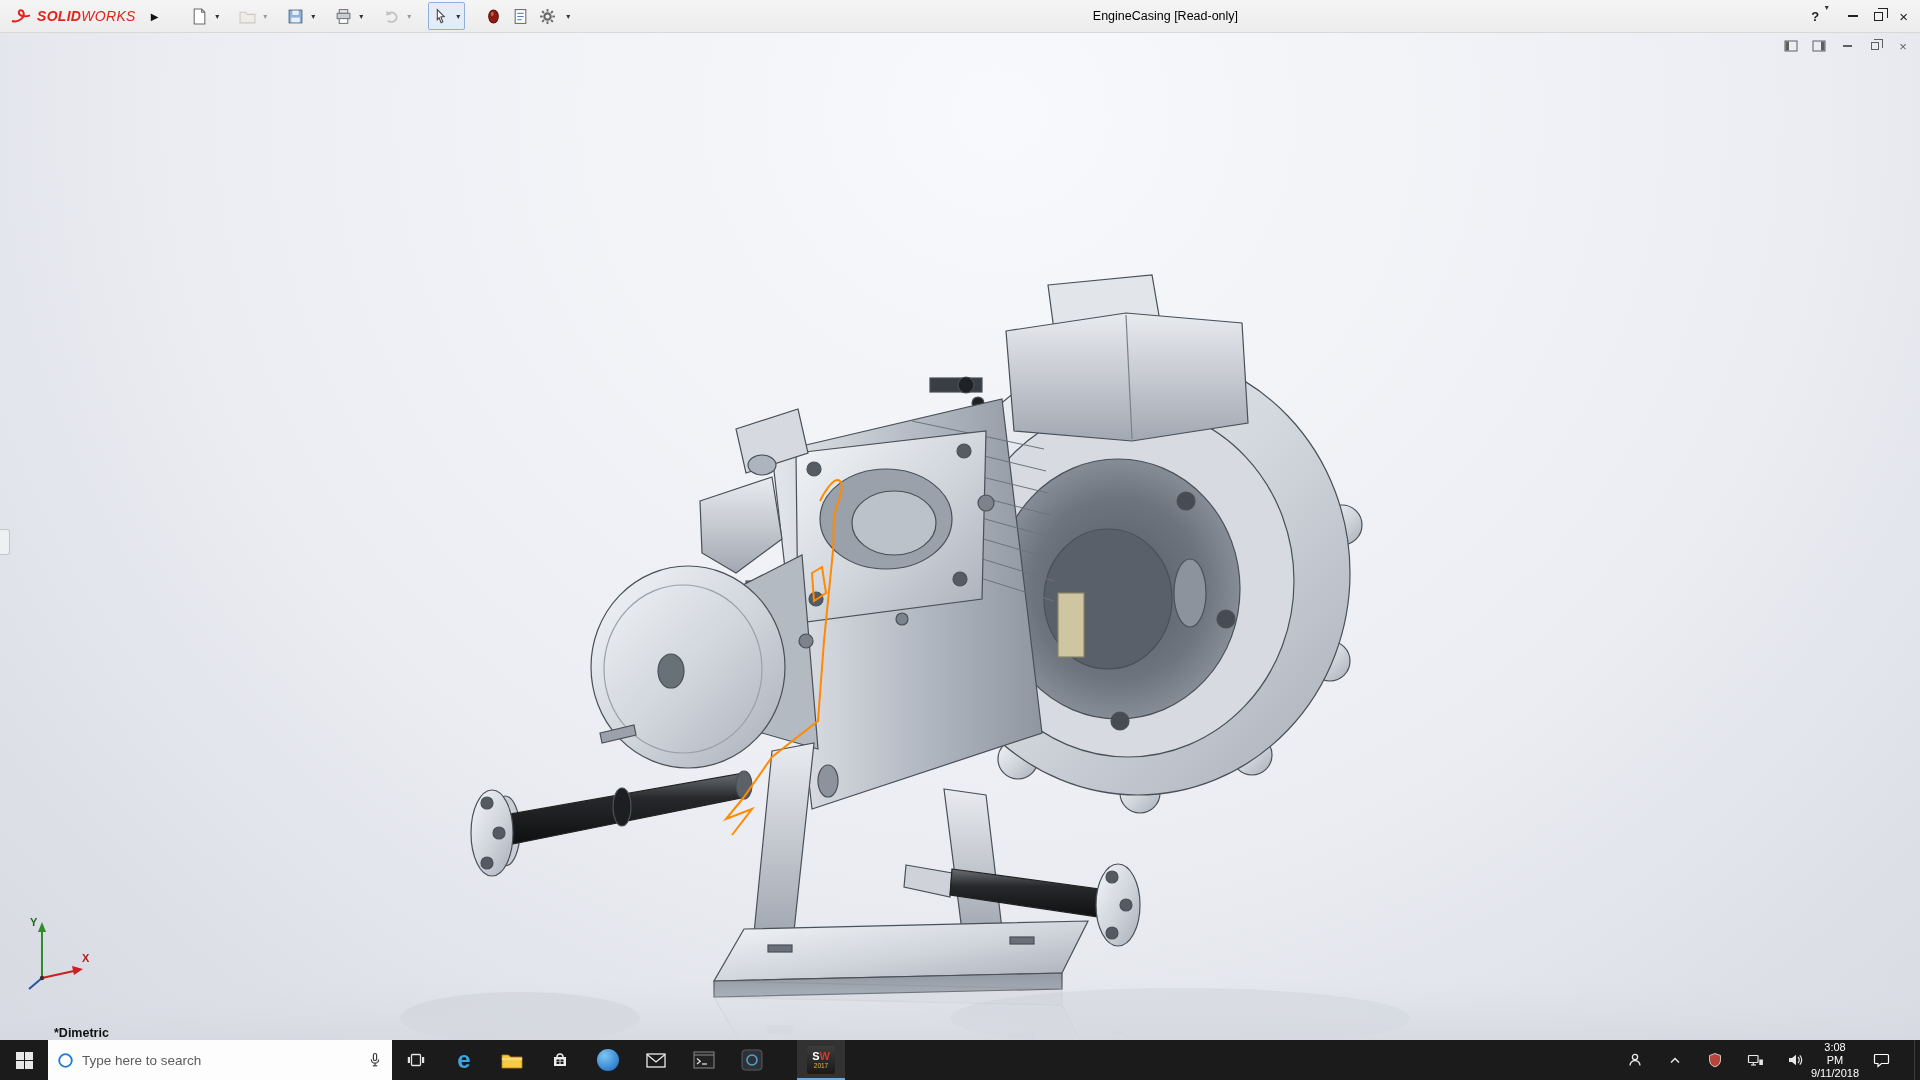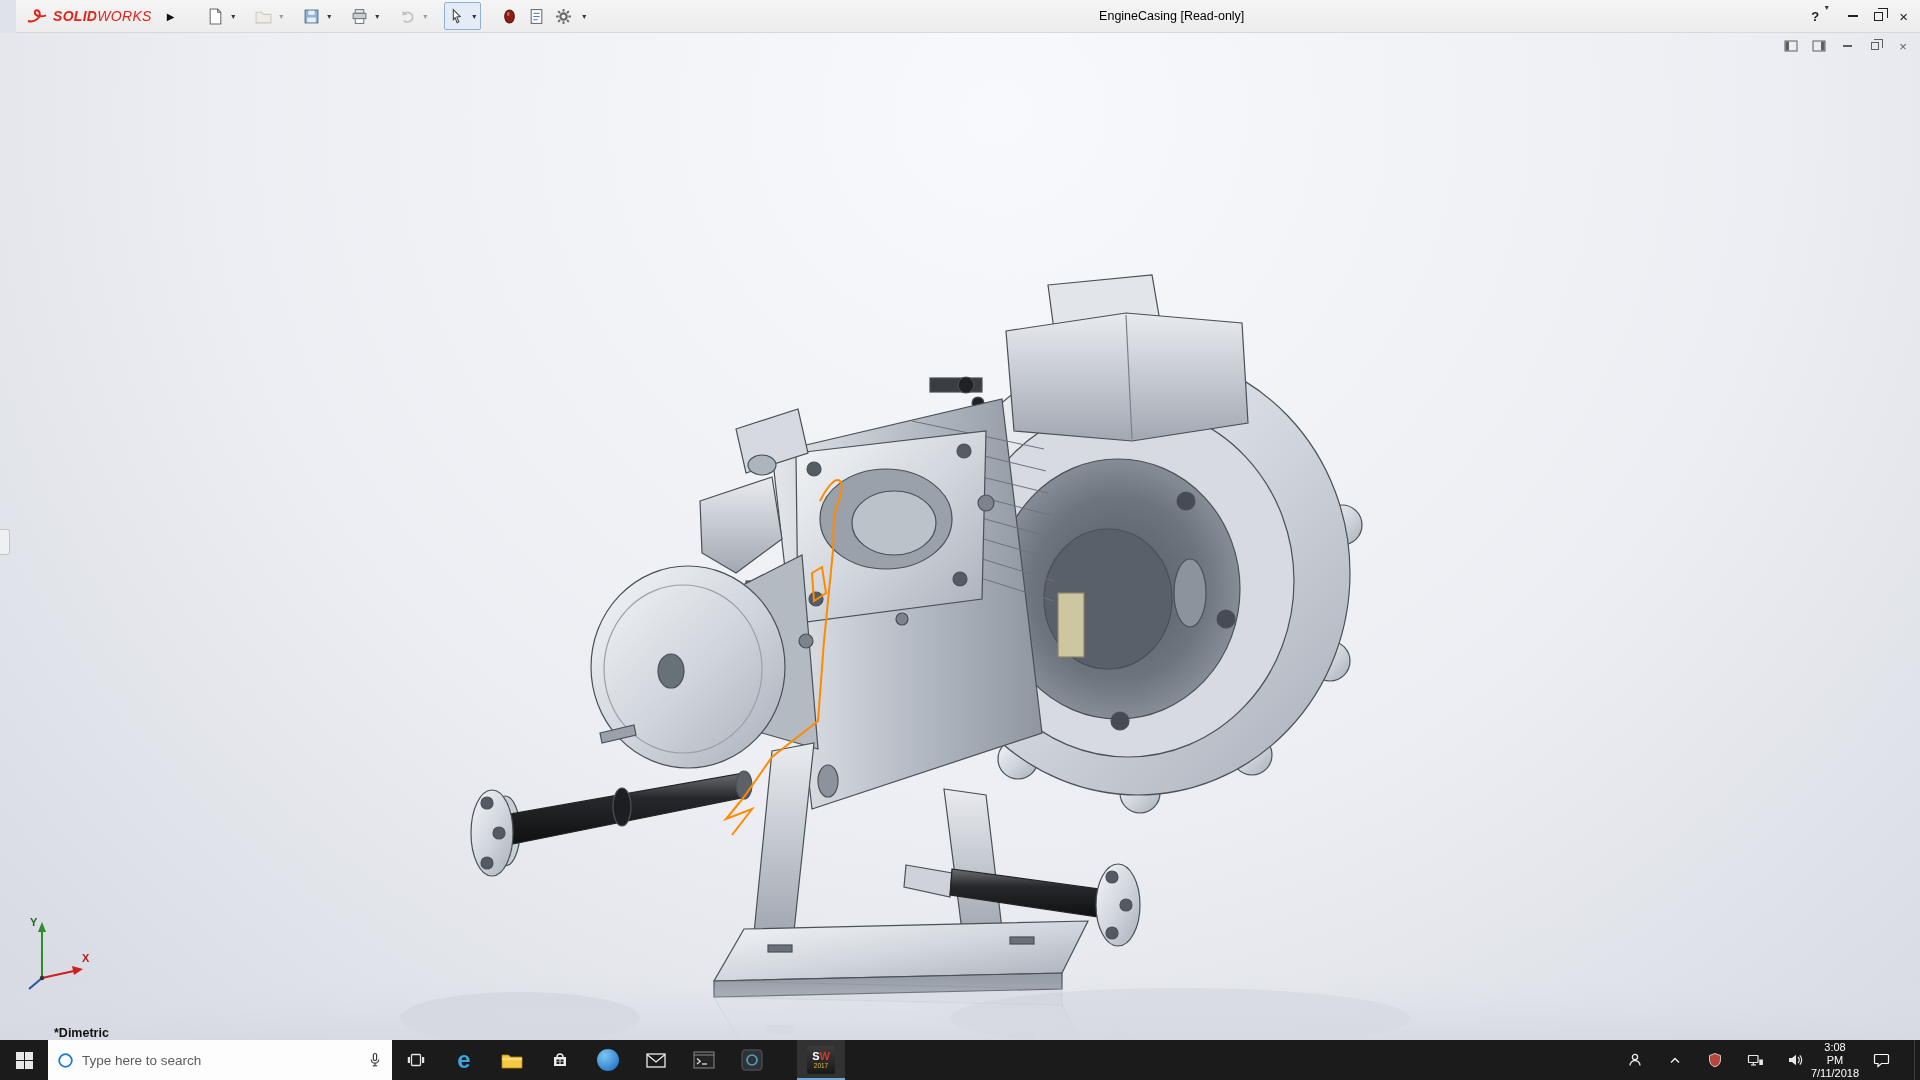--- a/index.html
+++ b/index.html
@@ -3,21 +3,21 @@
 <meta charset="utf-8">
 <style>
   * { box-sizing: border-box; margin: 0; padding: 0; user-select: none; }
   html,body { width:1920px; height:1080px; overflow:hidden; font-family:"Liberation Sans", sans-serif; }
   .screen { position:relative; width:1920px; height:1080px; background:#dfe2e9; }
 
   button { background:none; border:none; padding:0; margin:0; font:inherit; color:inherit;
            display:flex; align-items:center; justify-content:center; cursor:default; }
 
   
-  .titlebar { position:absolute; top:0; left:16px; right:0; height:33px;
+  .titlebar { position:absolute; top:0; left:0; right:0; height:33px;
               background:linear-gradient(#f5f5f5,#ececec); border-bottom:1px solid #d8d8d8;
               display:flex; align-items:center; z-index:5; }
   .logo { display:flex; align-items:center; gap:5px; padding-left:10px; }
   .logo-text { font-size:14px; font-style:italic; letter-spacing:.3px; color:#e2231a; white-space:nowrap; }
   .logo-text b { font-weight:800; }
   .menu-arrow { margin-left:12px; font-size:10px; color:#111; width:14px; height:33px; }
   .toolbar { display:flex; align-items:center; margin-left:26px; gap:13px; }
   .tb-group { display:flex; align-items:center; }
   .tb-btn { width:24px; height:26px; }
   .tb-btn svg { width:17px; height:17px; }
@@ -490,21 +490,21 @@
       </button>
       <button>
         <svg width="16" height="16" viewBox="0 0 16 16">
           <path d="M2 6 v4 h3 l4 3.2 V2.8 L5 6 Z" fill="#e8e8e8"></path>
           <path d="M11 5 a4.2 4.2 0 0 1 0 6" fill="none" stroke="#e8e8e8" stroke-width="1.2"></path>
           <path d="M12.8 3.4 a6.5 6.5 0 0 1 0 9.2" fill="none" stroke="#e8e8e8" stroke-width="1.2"></path>
         </svg>
       </button>
       <button class="clock">
         <div>3:08 PM</div>
-        <div>7/11/2018</div>
+        <div>9/11/2018</div>
       </button>
       <button style="width:38px;">
         <svg width="17" height="16" viewBox="0 0 17 16">
           <path d="M2.5 2.5 h12 a1 1 0 0 1 1 1 v7 a1 1 0 0 1 -1 1 h-6 l-3.5 3 v-3 h-2.5 a1 1 0 0 1 -1 -1 v-7 a1 1 0 0 1 1 -1 z" fill="none" stroke="#fff" stroke-width="1.2"></path>
         </svg>
       </button>
       <div class="show-desktop"></div>
     </div>
   </footer>
 

